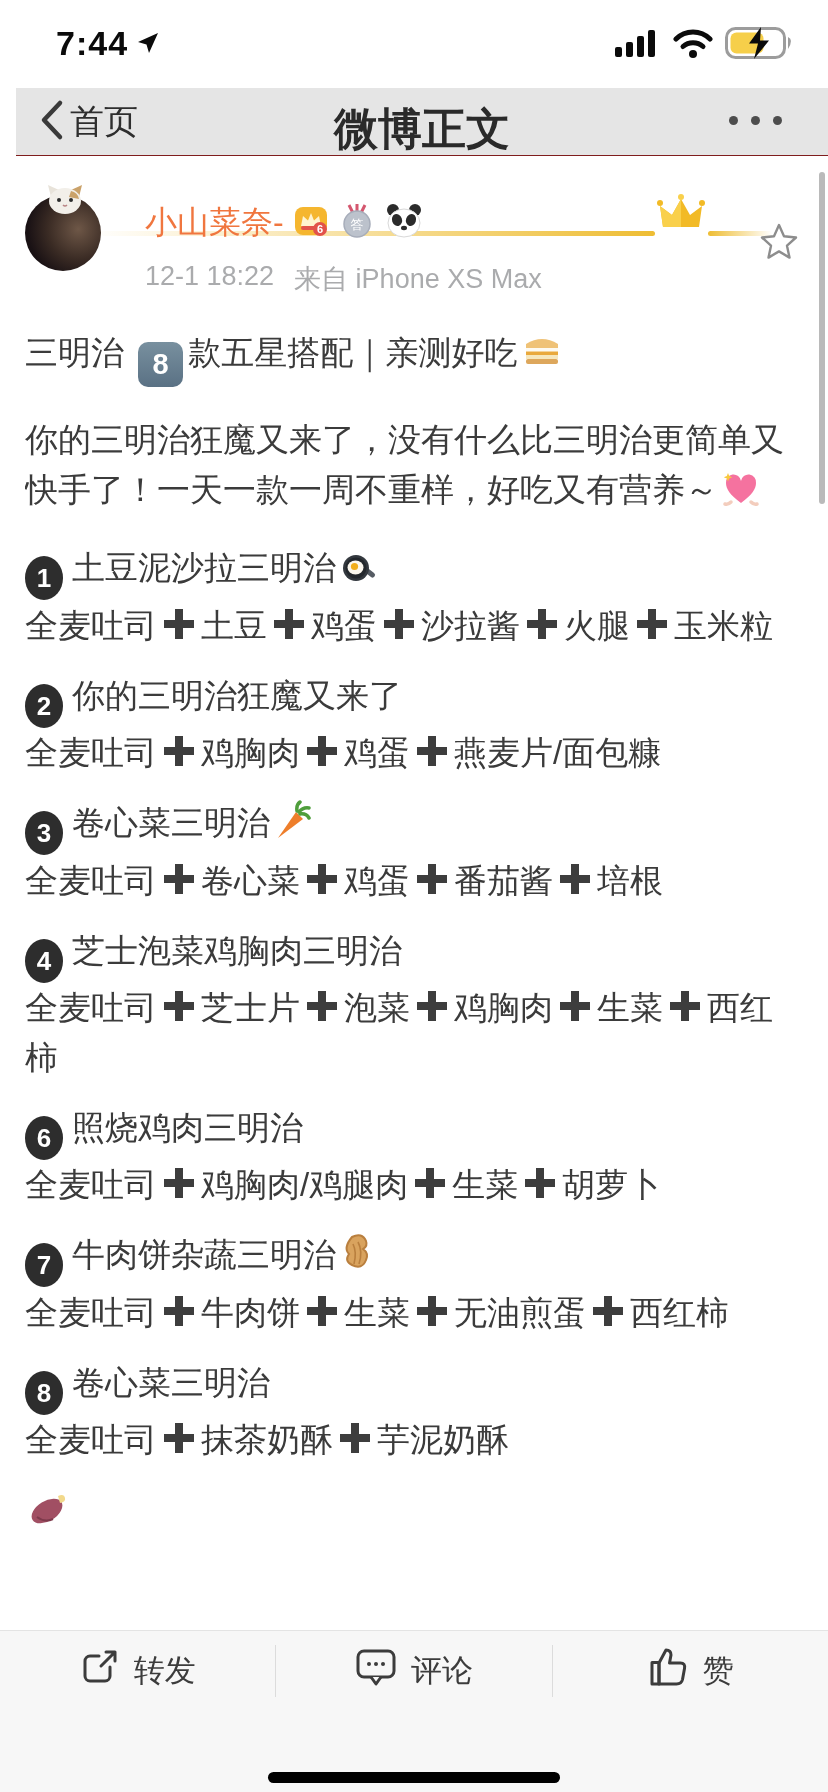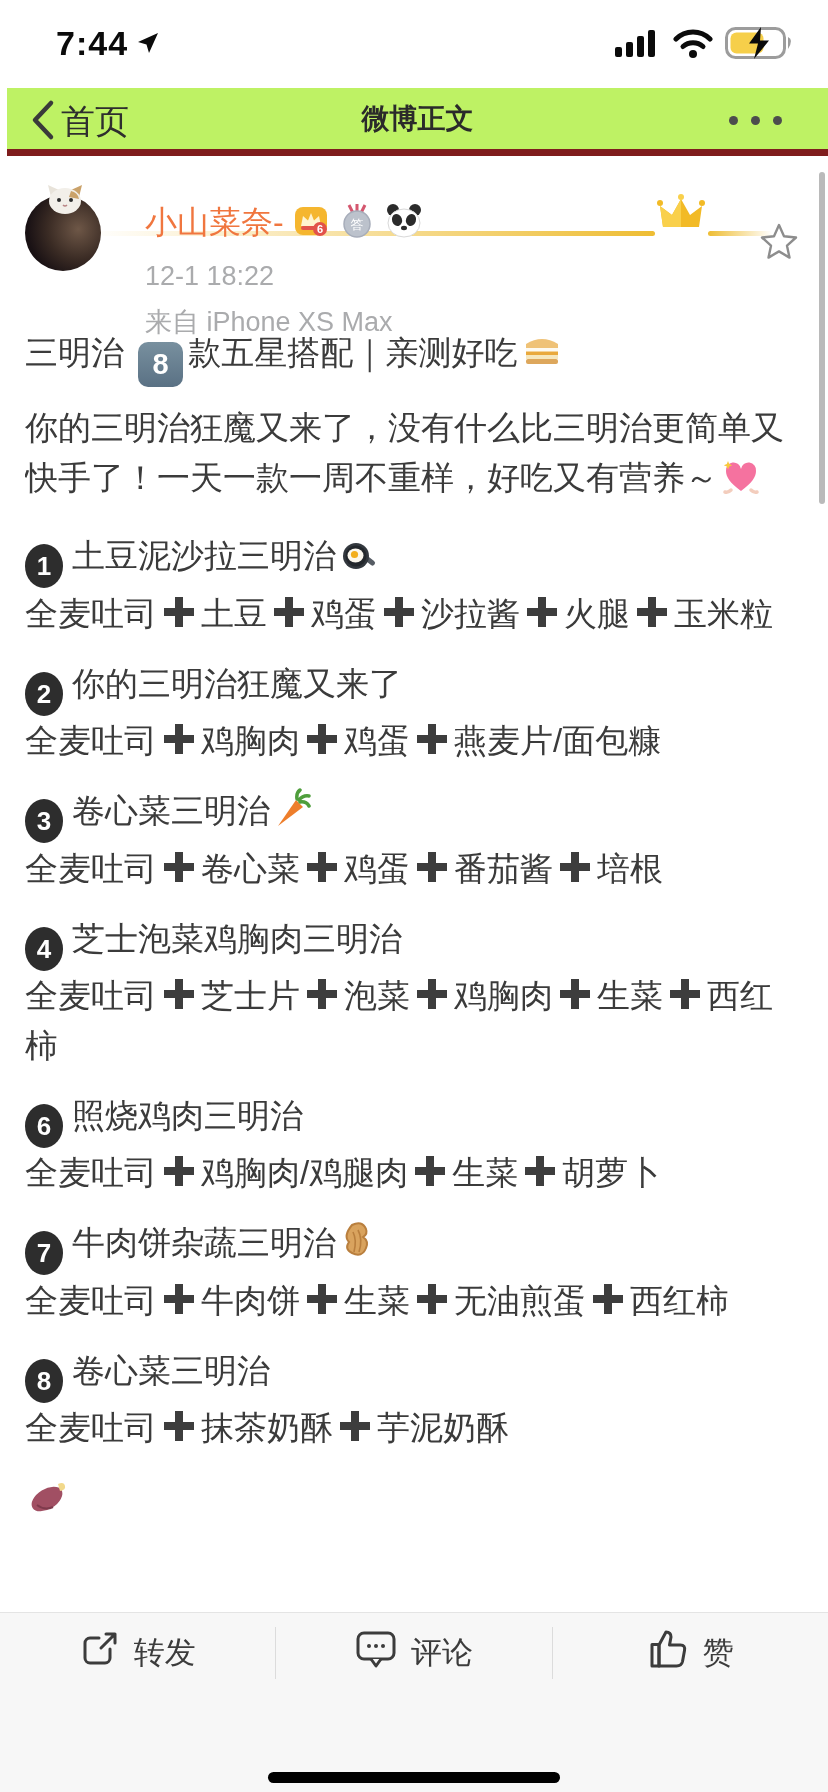--- a/index.html
+++ b/index.html
@@ -5,58 +5,58 @@
   html,body{margin:0;padding:0;background:#dcdcdc;}
   *{box-sizing:border-box;font-family:"Liberation Sans","DejaVu Sans",sans-serif;}
   .screen{position:relative;width:828px;height:1792px;background:#fff;overflow:hidden;margin:0 auto;}
 
   
   .statusbar{position:absolute;top:0;left:0;right:0;height:88px;background:#fff;}
   .sb-time{position:absolute;left:56px;top:24px;font-size:34px;font-weight:bold;color:#0b0b0b;letter-spacing:1px;display:flex;align-items:center;gap:8px;}
   .sb-icons{position:absolute;right:33px;top:26px;display:flex;align-items:center;gap:12px;}
 
   
-  .navbar{position:absolute;top:88px;left:7px;right:0;height:68px;background:#bef264;border-bottom:7px solid #7f1d1d;}
+  .navbar{position:absolute;top:88px;left:16px;right:0;height:68px;background:#e5e5e5;border-bottom:1px solid #7f1d1d;}
   .nav-back{position:absolute;left:20px;top:10px;display:flex;align-items:center;gap:4px;height:48px;cursor:pointer;}
   .nav-back-label{font-size:34px;color:#2e2e2e;}
-  .nav-title{position:absolute;left:0;right:0;top:12px;text-align:center;font-size:28px;font-weight:bold;color:#2a2a2a;}
+  .nav-title{position:absolute;left:0;right:0;top:12px;text-align:center;font-size:44px;font-weight:bold;color:#2a2a2a;}
   .nav-more{position:absolute;right:40px;top:22px;display:flex;gap:13px;padding:6px;cursor:pointer;}
   .nav-more i{width:9px;height:9px;border-radius:50%;background:#4d4d4d;display:block;}
 
   
   .card{position:absolute;top:157px;left:0;right:0;bottom:150px;background:#fff;overflow:hidden;}
   .crown-decor{position:absolute;top:30px;left:0;right:0;height:50px;pointer-events:none;}
   .crown-line-l{position:absolute;left:90px;top:44px;width:565px;height:5px;background:linear-gradient(90deg,rgba(240,189,51,0),#eebd33);border-radius:3px;}
   .crown-line-r{position:absolute;left:708px;top:44px;width:64px;height:5px;background:linear-gradient(90deg,#eebd33,rgba(240,189,51,0));border-radius:3px;}
   .crown-glyph{position:absolute;left:655px;top:6px;}
   .avatar{position:absolute;left:25px;top:38px;width:76px;height:76px;border-radius:50%;background:radial-gradient(circle at 70% 45%,#6e5747 0%,#3a2b24 45%,#191114 75%);overflow:visible;cursor:pointer;}
   .avatar svg{position:absolute;left:20px;top:-12px;}
   .author-row{position:absolute;left:145px;top:44px;display:flex;align-items:center;gap:8px;}
   .author-name{font-size:32px;color:#f0763f;cursor:pointer;}
   .badge{display:inline-block;}
-  .meta-row{position:absolute;left:145px;top:104px;font-size:27px;color:#aaabad;display:flex;gap:12px;flex-direction:column;}
+  .meta-row{position:absolute;left:145px;top:104px;font-size:27px;color:#aaabad;display:flex;gap:20px;}
   .fav-star{position:absolute;right:28px;top:64px;cursor:pointer;}
 
   
   .content{position:absolute;left:25px;right:25px;top:171px;bottom:0;font-size:33px;line-height:50px;color:#3b3b3b;overflow:hidden;}
   .post-title{font-size:33px;}
   .keycap{display:inline-flex;width:45px;height:45px;background:linear-gradient(#78909f,#5a7184);border-radius:10px;color:#fff;font-weight:bold;font-size:29px;align-items:center;justify-content:center;vertical-align:-10px;margin:0 5px;}
-  .intro{margin-top:16px;}
+  .intro{margin-top:28px;}
   .recipe{margin-top:20px;}
   .num{display:inline-flex;align-items:center;justify-content:center;width:38px;height:44px;border-radius:50%;background:#2d2d2d;color:#fff;font-weight:bold;font-size:26px;margin-right:9px;vertical-align:-8px;}
   .plus{display:inline-block;width:30px;height:30px;position:relative;margin:0 7px;vertical-align:-2px;}
   .plus::before{content:'';position:absolute;left:0;top:11px;width:30px;height:8px;background:#3d3d3d;}
   .plus::after{content:'';position:absolute;left:11px;top:0;width:8px;height:30px;background:#3d3d3d;}
   .inline-emoji{display:inline-block;vertical-align:-8px;margin-left:2px;}
 
   
   .scrollbar{position:absolute;right:3px;top:172px;width:6px;height:332px;background:#a9a9a9;border-radius:3px;opacity:.8;}
 
   
-  .toolbar{position:absolute;left:0;right:0;bottom:0;height:180px;background:#f7f7f7;border-top:1px solid #e4e4e4;}
+  .toolbar{position:absolute;left:0;right:0;bottom:0;height:162px;background:#f7f7f7;border-top:1px solid #e4e4e4;}
   .tb-row{position:absolute;top:0;left:0;right:0;height:80px;display:flex;}
   .tb-btn{flex:1;display:flex;align-items:center;justify-content:center;gap:14px;font-size:31px;color:#3c3c3c;cursor:pointer;}
   .tb-div{width:1px;height:52px;background:#dcdcdc;align-self:center;}
   .home-indicator{position:absolute;left:50%;bottom:9px;transform:translateX(-50%);width:292px;height:11px;border-radius:6px;background:#000;}
 </style>
 </head>
 <body>
 
 <div class="screen">
 

